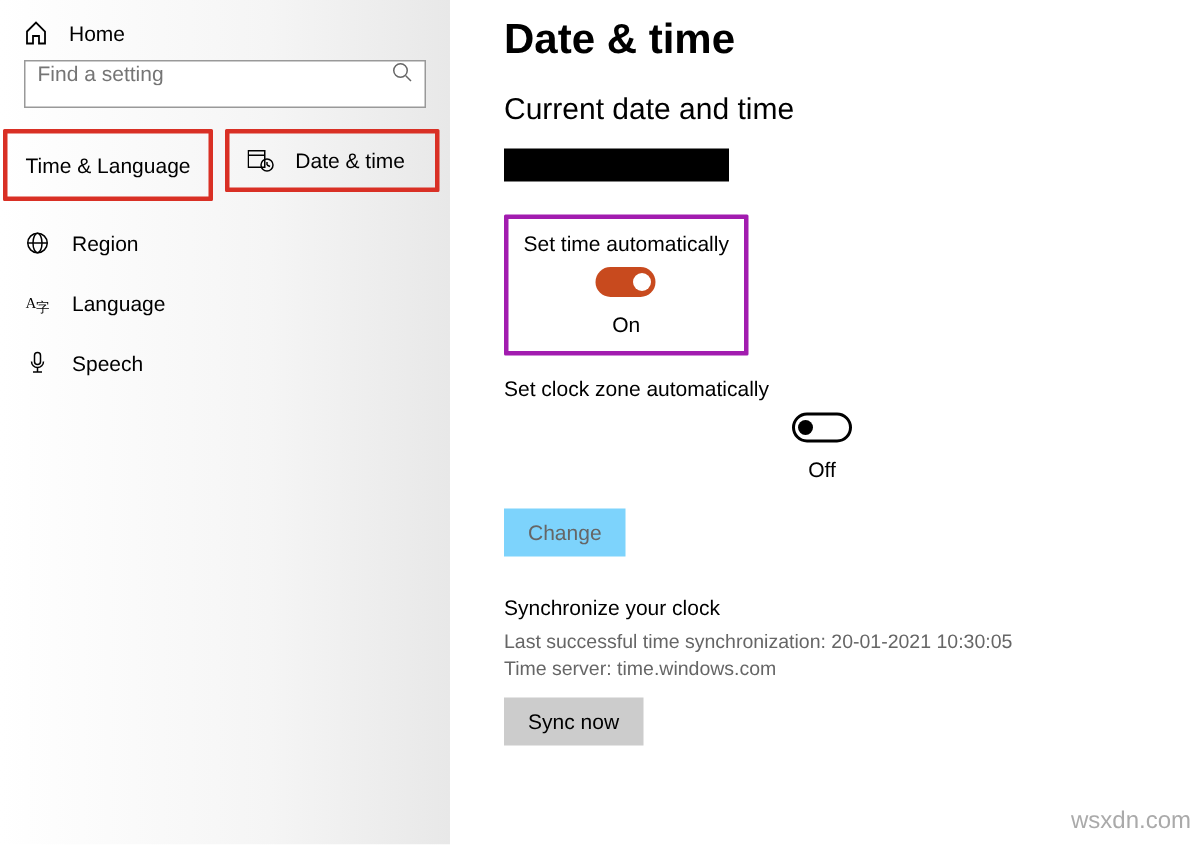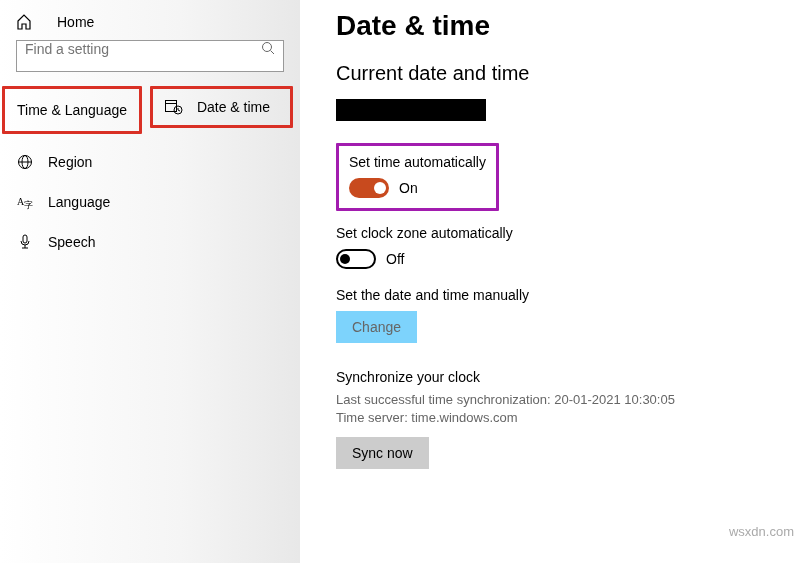--- a/index.html
+++ b/index.html
@@ -1,52 +1,52 @@
 <!DOCTYPE html>
 <html><head>
   <meta charset="utf-8">
   <style>
     * { box-sizing: border-box; margin: 0; padding: 0; }
     body { font-family: "Segoe UI", sans-serif; font-size: 14px; color: #000; background: #fff; width: 800px; height: 563px; overflow: hidden; position: relative; }
     .container { display: flex; height: 100%; }
     .sidebar { width: 300px; background: linear-gradient(to right, #fff 0%, #f5f5f5 60%, #e8e8e8 100%); padding-top: 8px; }
-    .home-row { display: flex; align-items: center; padding: 6px 16px 10px 16px; gap: 25px; }
+    .home-row { display: flex; align-items: center; padding: 6px 16px 10px 16px; gap: 14px; }
     .home-row .label { font-size: 14px; }
     .search-box { margin: 0 16px 14px 16px; border: 1px solid #999; background: #fff; height: 32px; display: flex; align-items: flex-start; padding: 0 8px; justify-content: space-between; }
     .search-box input { border: none; outline: none; font-size: 14px; background: transparent; color: #666; width: 240px; }
     .section-title { padding: 13px 12px; font-size: 14px; display: inline-block; }
     .nav-item { display: flex; align-items: center; gap: 14px; padding: 12px 16px; font-size: 14px; cursor: pointer; }
     .nav-item .icon-slot { width: 18px; display: flex; justify-content: center; }
     .highlight-red { border: 3px solid #d93025; border-radius: 1px; }
     .section-wrap { display: inline-block; margin-left: 2px; margin-bottom: 8px; }
     .nav-wrap { display: inline-block; margin-left: 4px; margin-bottom: 2px; }
     .nav-wrap .nav-item { padding: 10px 20px 10px 12px; }
     .main { flex: 1; padding: 10px 40px 0 36px; overflow: hidden; }
     h1 { font-size: 28px; font-weight: 600; margin-bottom: 20px; }
     h2 { font-size: 20px; font-weight: 400; margin-bottom: 14px; }
     .blackbox { background: #000; height: 22px; width: 150px; margin-bottom: 22px; }
     .setting-block { margin-bottom: 18px; }
     .setting-label { font-size: 14px; margin-bottom: 8px; }
-    .toggle-row { display: flex; align-items: center; gap: 10px; }
+    .toggle-row { display: flex; align-items: center; gap: 10px; flex-direction: column; }
     .toggle { width: 40px; height: 20px; border-radius: 10px; position: relative; }
     .toggle.on { background: #c84a1e; }
     .toggle.off { background: #fff; border: 2px solid #000; }
     .toggle .knob { width: 12px; height: 12px; border-radius: 50%; position: absolute; top: 50%; transform: translateY(-50%); }
     .toggle.on .knob { background: #fff; right: 3px; }
     .toggle.off .knob { background: #000; left: 2px; width: 10px; height: 10px; }
     .toggle-val { font-size: 14px; }
     .highlight-block { border: 3px solid #a21caf; padding: 8px 10px 10px 10px; display: inline-block; margin-bottom: 14px; min-width: 160px; }
     .btn { background: #7dd3fc; border: none; padding: 8px 16px; font-size: 14px; color: #666; cursor: pointer; }
     .btn.enabled { color: #000; background: #ccc; }
     .sync-title { font-size: 14px; margin-bottom: 6px; }
     .sync-info { font-size: 13px; color: #666; line-height: 1.4; margin-bottom: 10px; }
     .dropdown { display: flex; align-items: stretch; margin-top: 6px; width: 420px; }
     .dropdown .value { flex: 1; background: #000; height: 30px; border: 1px solid #666; }
     .dropdown .arrow { width: 30px; border: 1px solid #999; border-left: none; display: flex; align-items: center; justify-content: center; background: #fff; }
-    .watermark { position: absolute; right: 6px; bottom: 24px; font-size: 13px; color: #aaa; }
+    .watermark { position: absolute; right: 6px; bottom: 6px; font-size: 16px; color: #aaa; }
     svg { display: block; }
   </style>
 </head>
 <body>
 
 <div class="container">
 
   <div class="sidebar">
     <div class="home-row">
       <span>
@@ -140,21 +140,20 @@
       <div class="setting-label">Set clock zone automatically</div>
       <div class="toggle-row">
         <div class="toggle off">
             <div class="knob"></div>
           </div>
         <span class="toggle-val">Off</span>
       </div>
     </div>
 
     <div class="setting-block">
-      <div class="setting-label">Set the date and time manually</div>
       <button class="btn">Change</button>
     </div>
 
     <div class="setting-block" style="margin-top:26px;">
       <div class="sync-title">Synchronize your clock</div>
       <div class="sync-info">
         <div>Last successful time synchronization: 20-01-2021 10:30:05</div>
         <div>Time server: time.windows.com</div>
       </div>
       <button class="btn enabled">Sync now</button>

